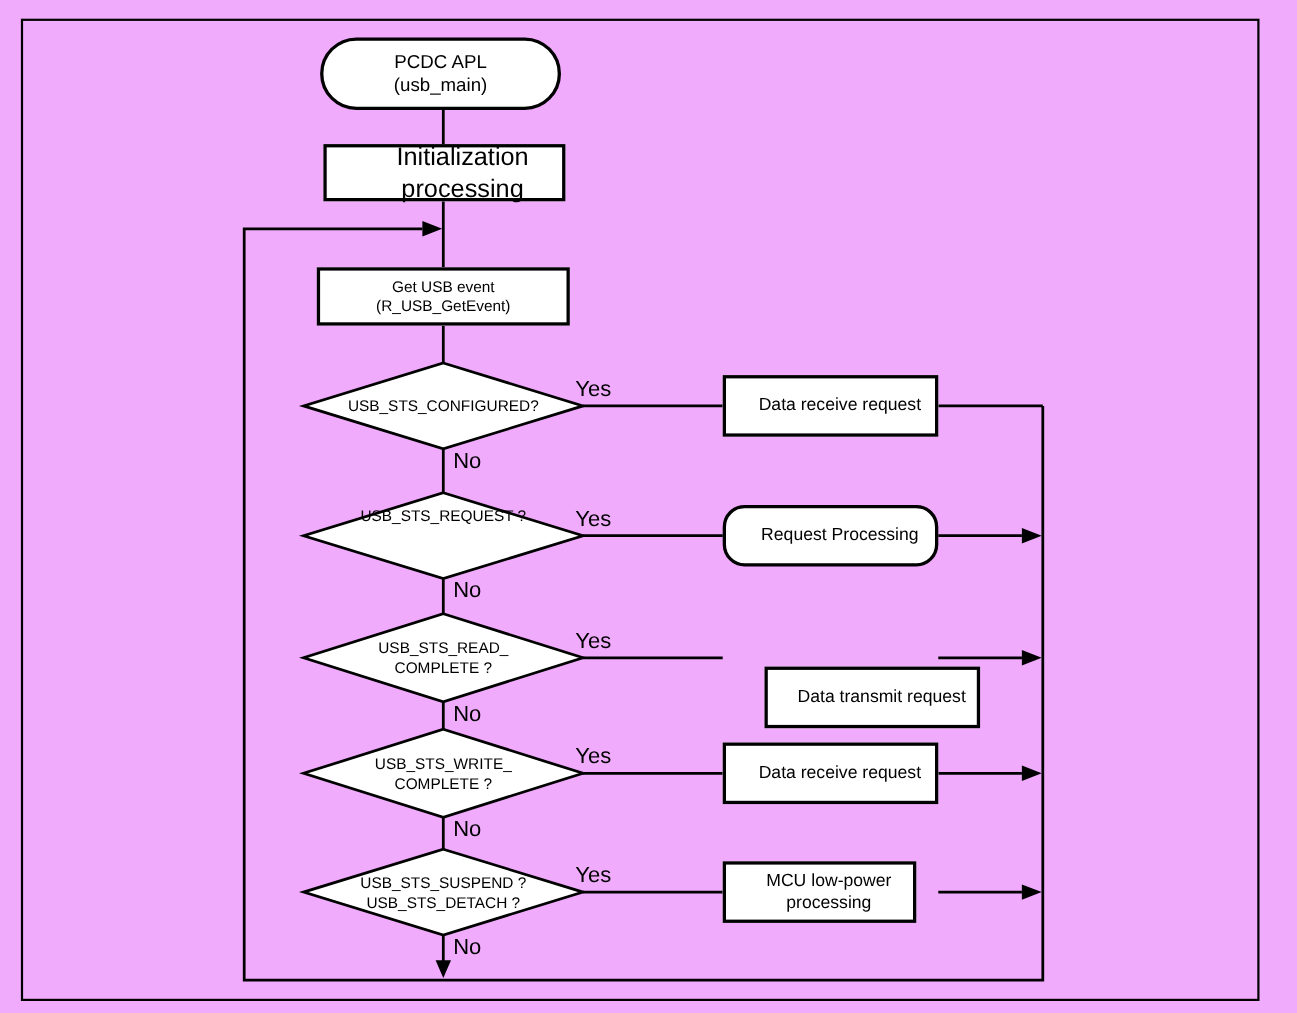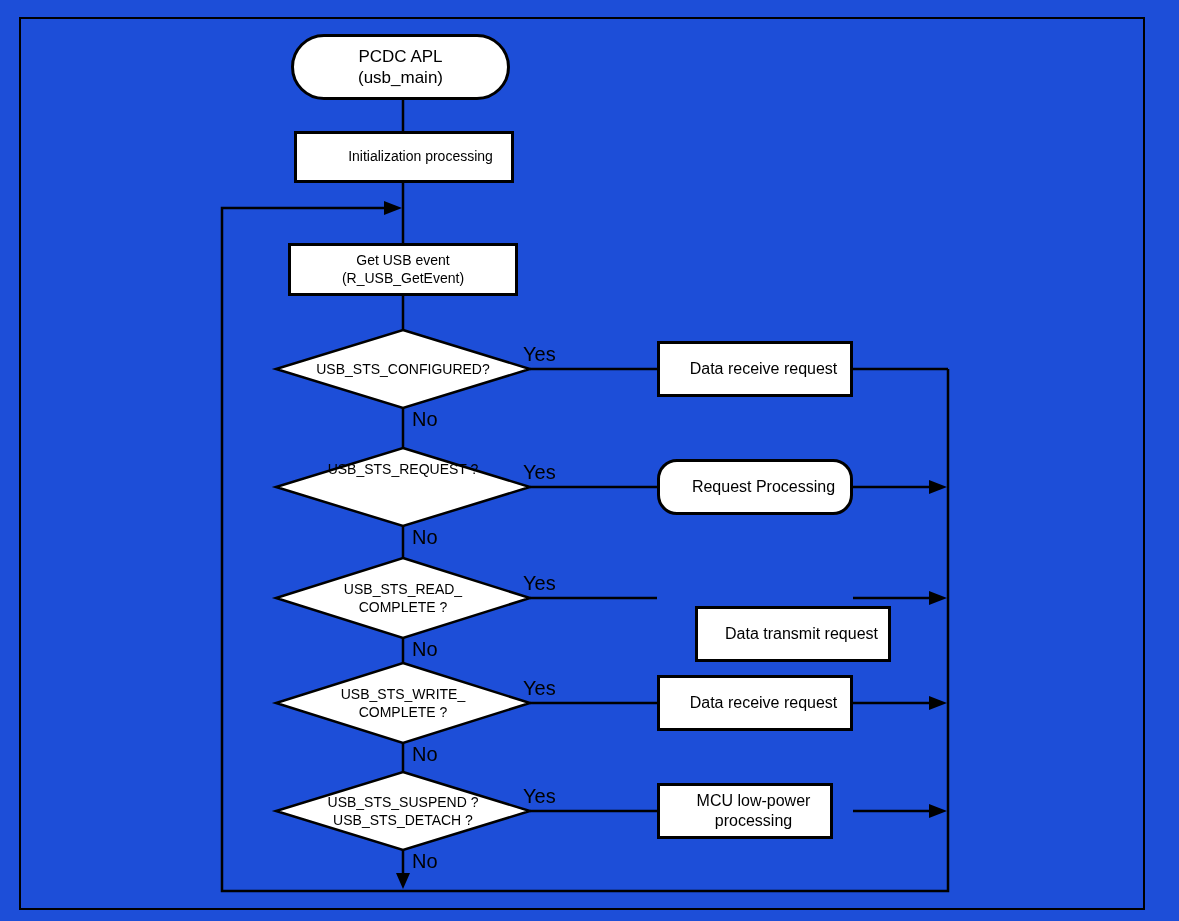--- a/index.html
+++ b/index.html
@@ -1,29 +1,29 @@
 <!DOCTYPE html>
 <html><head>
 <meta charset="utf-8">
 <style>
   html,body{margin:0;padding:0;background:#ffffff;}
   #stage{
-    position:relative;width:1179px;height:921px;background:#1d4ed8;
+    position:relative;width:1179px;height:921px;background:#f0abfc;
     font-family:"Liberation Sans",sans-serif;color:#000;overflow:hidden;
   }
   #frame{position:absolute;left:19px;top:17px;width:1126px;height:893px;
     border:2px solid #000;box-sizing:border-box;}
   svg.wires{position:absolute;left:0;top:0;width:1179px;height:921px;}
   .node{
     position:absolute;box-sizing:border-box;border:3px solid #000;background:#fff;
     display:flex;align-items:center;justify-content:center;text-align:center;
     white-space:pre-line;line-height:1.25;
   }
   .terminal{border-radius:33px;font-size:17px;}
-  .proc-lg{font-size:14px;padding-left:33px;}
+  .proc-lg{font-size:23px;padding-left:33px;}
   .proc-sm{font-size:14px;}
   .action{font-size:16px;padding-left:17px;}
   .dlabel{
     position:absolute;display:flex;align-items:center;justify-content:center;
     text-align:center;font-size:14px;line-height:1.3;white-space:pre-line;
   }
   .yesno{position:absolute;font-size:20px;line-height:1;}
 </style>
 </head>
 <body>

